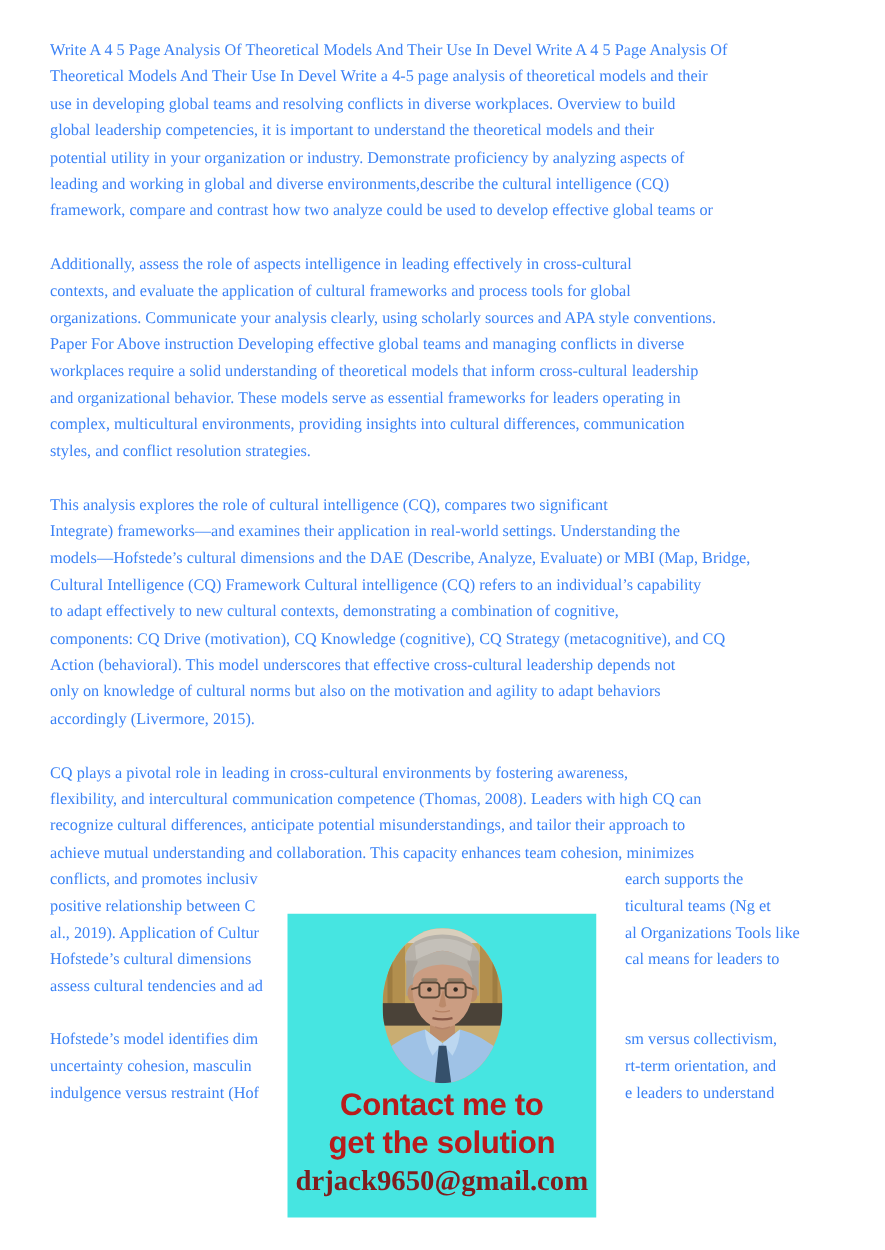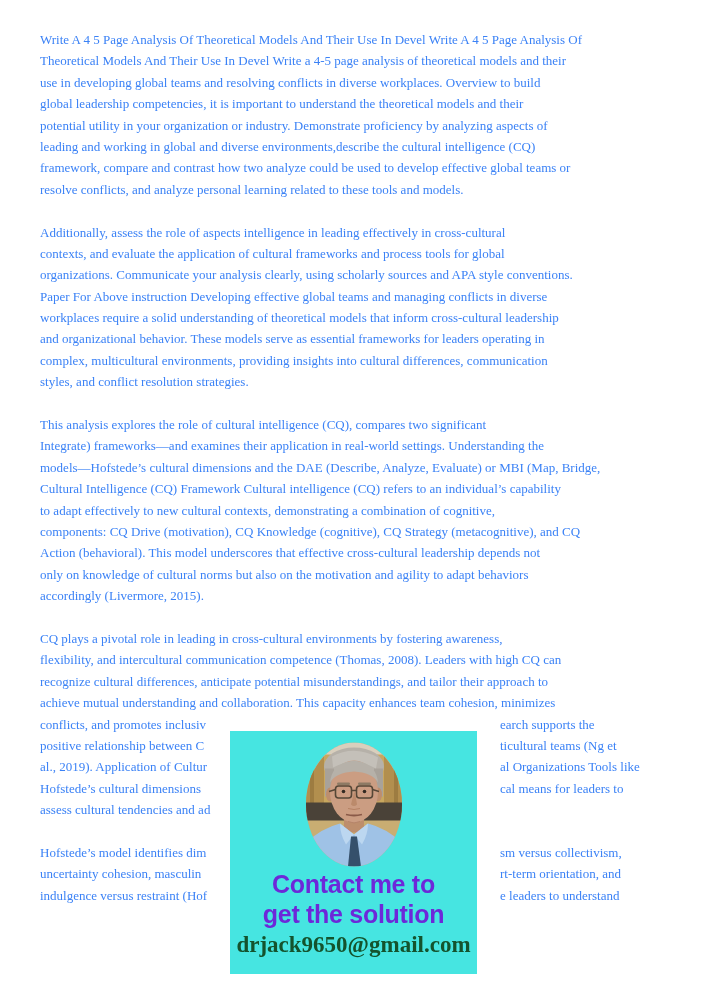--- a/index.html
+++ b/index.html
@@ -74,21 +74,20 @@
 
 <div id="doc">
     <div class="para">
       <div class="line">Write A 4 5 Page Analysis Of Theoretical Models And Their Use In Devel Write A 4 5 Page Analysis Of</div>
       <div class="line">Theoretical Models And Their Use In Devel Write a 4-5 page analysis of theoretical models and their</div>
       <div class="line">use in developing global teams and resolving conflicts in diverse workplaces. Overview to build</div>
       <div class="line">global leadership competencies, it is important to understand the theoretical models and their</div>
       <div class="line">potential utility in your organization or industry. Demonstrate proficiency by analyzing aspects of</div>
       <div class="line">leading and working in global and diverse environments,describe the cultural intelligence (CQ)</div>
       <div class="line">framework, compare and contrast how two analyze could be used to develop effective global teams or</div>
-      <div class="line">resolve conflicts, and analyze personal learning related to these tools and models.</div>
     </div>
     <div class="para">
       <div class="line">Additionally, assess the role of aspects intelligence in leading effectively in cross-cultural</div>
       <div class="line">contexts, and evaluate the application of cultural frameworks and process tools for global</div>
       <div class="line">organizations. Communicate your analysis clearly, using scholarly sources and APA style conventions.</div>
       <div class="line">Paper For Above instruction Developing effective global teams and managing conflicts in diverse</div>
       <div class="line">workplaces require a solid understanding of theoretical models that inform cross-cultural leadership</div>
       <div class="line">and organizational behavior. These models serve as essential frameworks for leaders operating in</div>
       <div class="line">complex, multicultural environments, providing insights into cultural differences, communication</div>
       <div class="line">styles, and conflict resolution strategies.</div>
@@ -173,18 +172,18 @@
       <circle cx="58.5" cy="49" r="1.8" fill="#332a22"></circle>
 
       <path d="M48,50 Q46,58 45,62 Q48,65 51,62 Q50,56 49,50 Z" fill="#bb8a6b"></path>
 
       <path d="M40,72 Q48,74 56,72" fill="none" stroke="#8a5a48" stroke-width="1.8"></path>
       <path d="M42,66 Q48,68 54,66" fill="none" stroke="#b58163" stroke-width="1"></path>
 
       <path d="M42,79 Q48,82 54,79" fill="none" stroke="#b5846a" stroke-width="1"></path>
     </g>
   </svg>
-  <div class="headline" style="color: #6d28d9;">
+  <div class="headline" style="color: #b91c1c;">
     <div>Contact me to</div>
     <div>get the solution</div>
   </div>
-  <div class="email" style="color: #14532d; text-align: center;">drjack9650@gmail.com</div>
+  <div class="email" style="color: #7f1d1d; text-align: center;">drjack9650@gmail.com</div>
 </div>
 
 </body></html>

